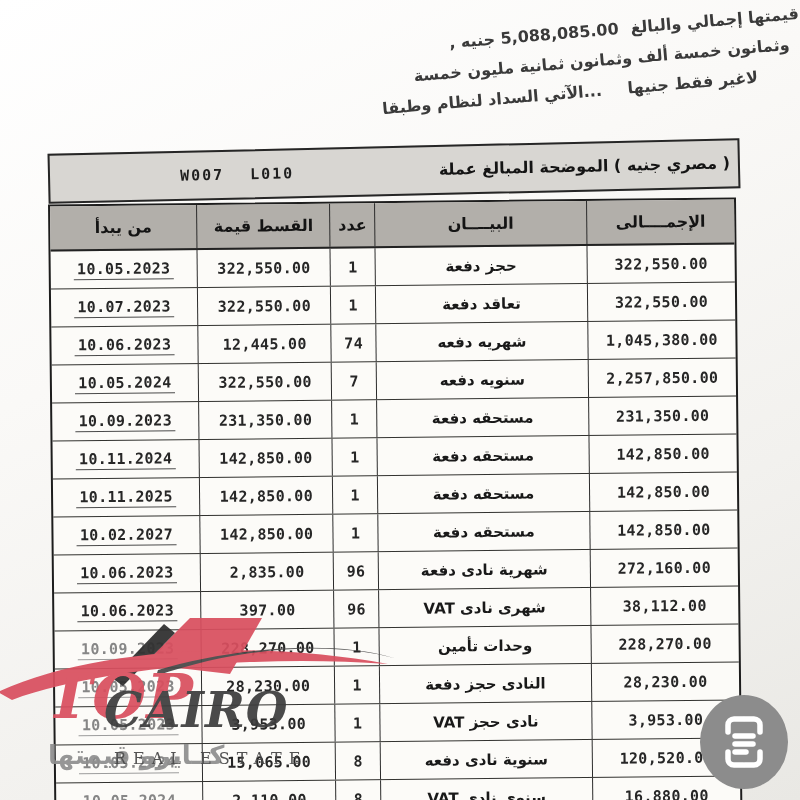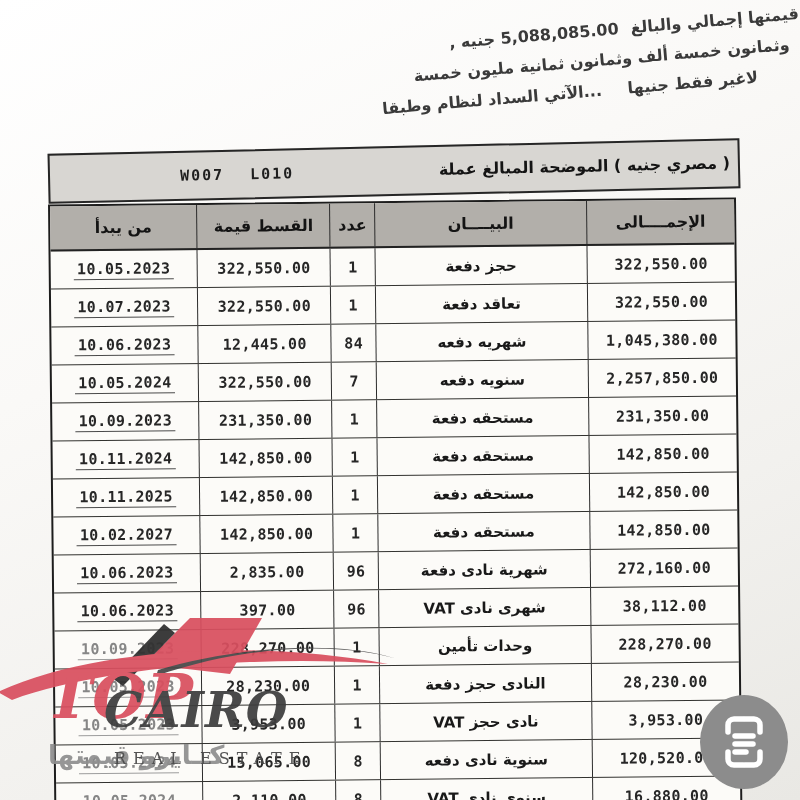--- a/index.html
+++ b/index.html
@@ -114,21 +114,21 @@
         <div class="td c2 num">322,550.00</div>
         <div class="td c3 num">1</div>
         <div class="td c4 desc">دفعة‎ ‎تعاقد</div>
         <div class="td c5 num">322,550.00</div>
       </div>
       <div class="tr">
         <div class="td c1">
             <span class="num u">10.06.2023</span>
           </div>
         <div class="td c2 num">12,445.00</div>
-        <div class="td c3 num">84</div>
+        <div class="td c3 num">74</div>
         <div class="td c4 desc">دفعه‎ ‎شهريه</div>
         <div class="td c5 num">1,045,380.00</div>
       </div>
       <div class="tr">
         <div class="td c1">
             <span class="num u">10.05.2024</span>
           </div>
         <div class="td c2 num">322,550.00</div>
         <div class="td c3 num">7</div>
         <div class="td c4 desc">دفعه‎ ‎سنويه</div>

